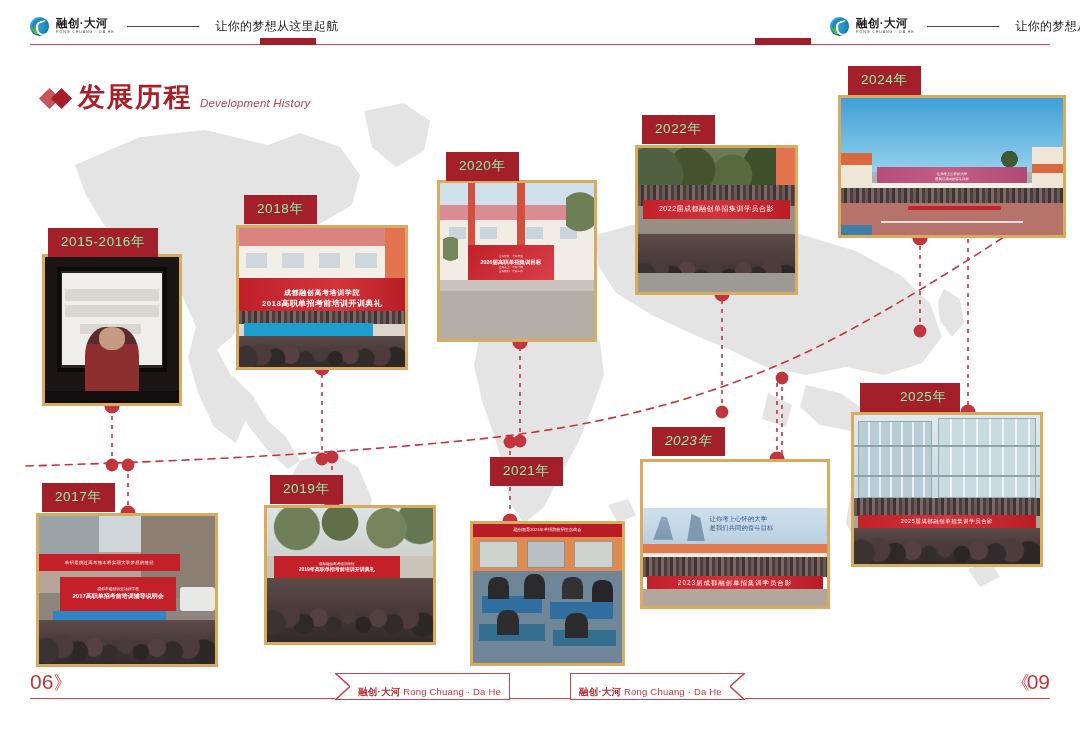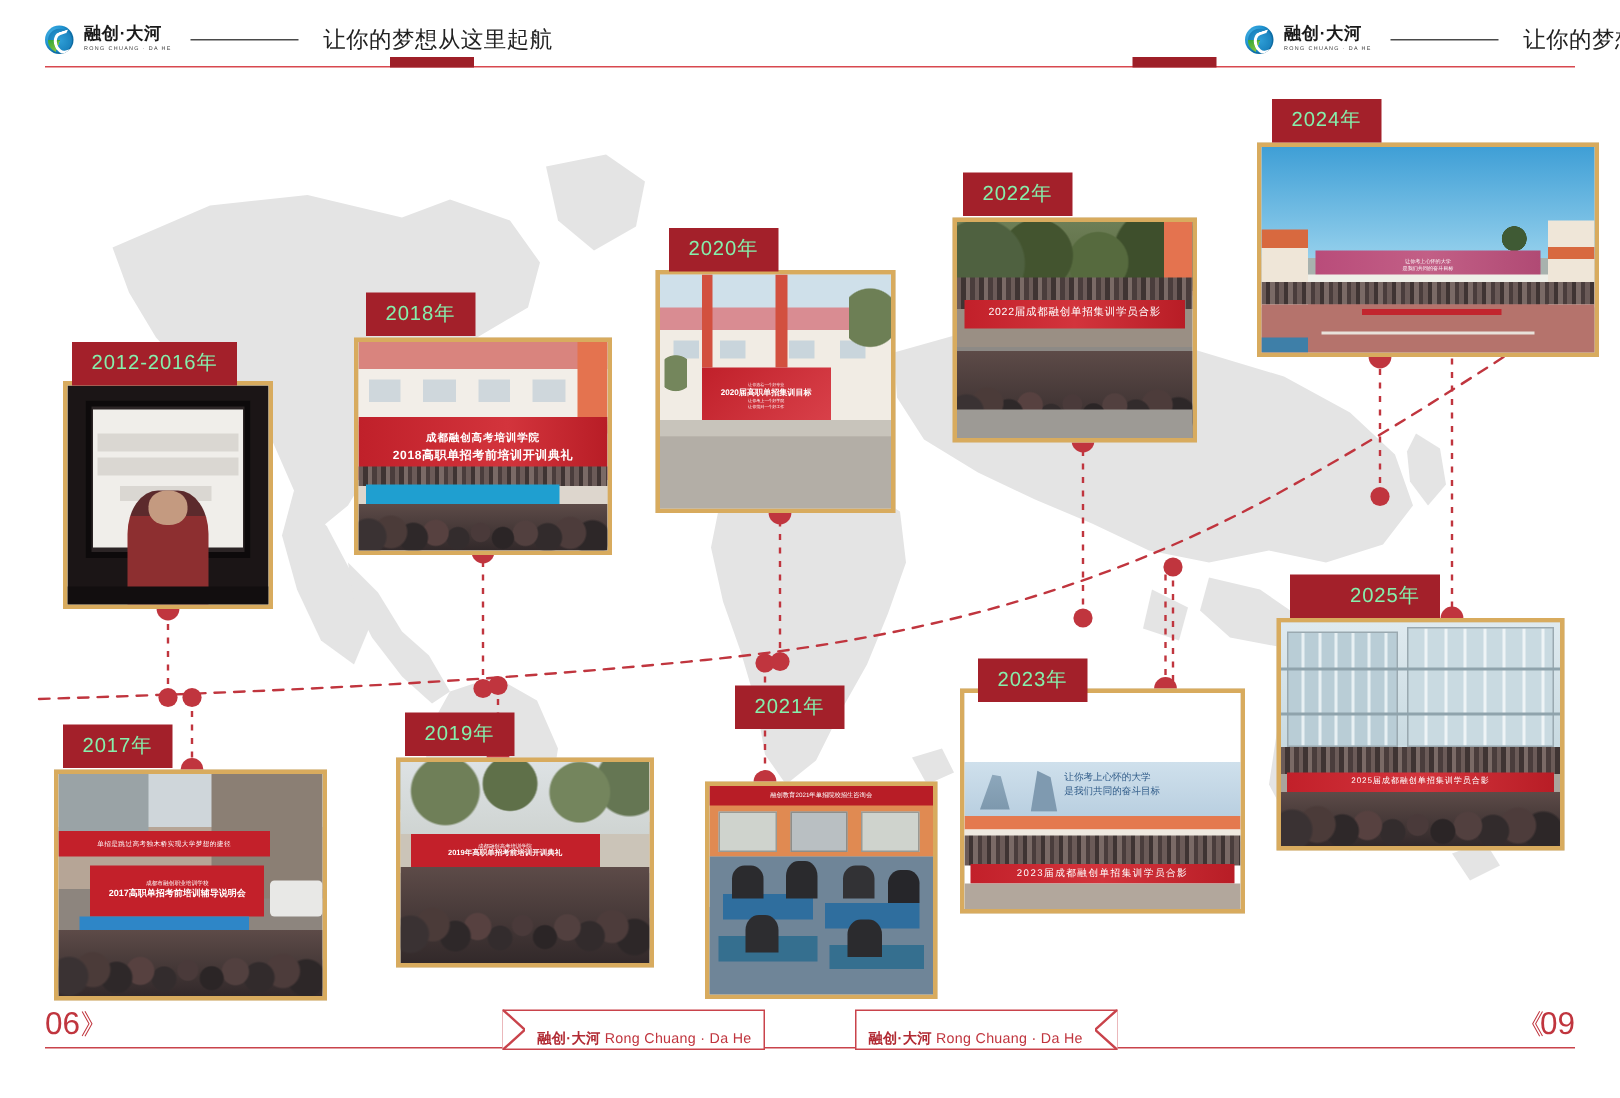--- a/index.html
+++ b/index.html
@@ -35,21 +35,21 @@
   .logo-mark::after{ content:""; position:absolute; left:5.5px; top:4px; width:8px; height:11px;
     border:2.2px solid #ffffff; border-right-color:transparent; border-radius:50% 0 0 50%;
     transform: rotate(-18deg); }
 
   .brand-txt { display:flex; flex-direction:column; line-height:1; }
   .brand-cn { font-size:11.5px; font-weight:bold; color:#1a1a1a; letter-spacing:.4px;
               font-family:"Liberation Sans","DejaVu Sans",sans-serif; white-space:nowrap;}
   .brand-en { font-size:3.6px; color:#3a3a3a; letter-spacing:.9px; margin-top:1.6px; white-space:nowrap; }
 
   .hdr-rule { width:72px; height:1.3px; background:#4a4a4a; margin:0 9px 0 6px; }
-  .hdr-slogan { font-size:15px; color:#222; white-space:nowrap; letter-spacing:.3px; }
+  .hdr-slogan { font-size:12px; color:#222; white-space:nowrap; letter-spacing:.3px; }
 
   .hdr-baseline { position:absolute; height:1.2px; background:#d8484f; }
   .hdr-left  .hdr-baseline { left:30px; right:0px; top:44px; }
   .hdr-right .hdr-baseline { left:0px; right:30px; top:44px; }
   .hdr-tab { position:absolute; top:38px; width:56px; height:7px; background:#9e1f28; }
   .hdr-left  .hdr-tab { left:260px; }
   .hdr-right .hdr-tab { left:215px; }
 
   
   #title { position:absolute; left:42px; top:84px; display:flex; align-items:flex-end; z-index:6; }
@@ -233,23 +233,31 @@
           <span class="brand-en">RONG CHUANG · DA HE</span>
         </span>
         <span class="hdr-rule"></span>
         <span class="hdr-slogan">让你的梦想从这里起航</span>
       </div>
       <div class="hdr-baseline"></div>
       <div class="hdr-tab"></div>
     </div>
   </div>
 
-
-  <div class="card">
-    <div class="yr" style="left:48px; top:228px;">2012-2016年</div>
+  <div id="title">
+    <span class="dia-wrap">
+      <span class="dia a"></span>
+        <span class="dia b"></span>
+    </span>
+    <span class="title-cn">发展历程</span>
+    <span class="title-en">Development History</span>
+  </div>
+
+  <div class="card">
+    <div class="yr" style="left:48px; top:228px;">2015-2016年</div>
     <div class="ph" style="left:42px; top:254px; width:140px; height:152px;">
       <div class="ph-in" style="background:#1b1516;">
         <div style="position:absolute;left:9%;top:7%;width:82%;height:72%;background:#2b2425;border:4px solid #0d0a0b;"></div>
         <div style="position:absolute;left:13%;top:11%;width:74%;height:63%;background:#f0eeea;"></div>
         <div style="position:absolute;left:15%;top:22%;width:70%;height:8%;background:#dad7d2;"></div>
         <div style="position:absolute;left:15%;top:33%;width:70%;height:8%;background:#dad7d2;"></div>
         <div style="position:absolute;left:26%;top:46%;width:46%;height:7%;background:#dad7d2;"></div>
         <div style="position:absolute;left:30%;top:48%;width:40%;height:52%;
                     background:linear-gradient(#5c2a2c 0 22%,#8d2f30 22% 100%);border-radius:38% 38% 0 0;"></div>
         <div style="position:absolute;left:40%;top:48%;width:20%;height:16%;background:#c49a80;border-radius:45%;"></div>
@@ -391,21 +399,21 @@
                     background:linear-gradient(90deg,#c2202a,#d3343c,#b81d26);">
           <span>2022届成都融创单招集训学员合影</span>
         </div>
         <div class="crowd" style="height:40%;"></div>
         <div style="position:absolute;left:0;bottom:0;width:100%;height:13%;background:#9d9a95;"></div>
       </div>
     </div>
   </div>
 
   <div class="card">
-    <div class="yr" style="left:652px; top:439px;">2023年</div>
+    <div class="yr" style="left:652px; top:427px;font-style:italic;">2023年</div>
     <div class="ph" style="left:640px; top:459px; width:190px; height:150px;">
       <div class="ph-in" style="background:#fff;">
         <div style="position:absolute;left:0;top:0;width:100%;height:32%;background:#ffffff;"></div>
         <div style="position:absolute;left:0;top:32%;width:100%;height:25%;
                     background:linear-gradient(#cfe0ec,#b9cfe0);"></div>
         <div style="position:absolute;left:2%;top:36%;width:18%;height:18%;
                     background:linear-gradient(#8fa9bd,#7d98ad);clip-path:polygon(20% 100%,45% 10%,62% 14%,80% 100%);"></div>
         <div style="position:absolute;left:20%;top:35%;width:16%;height:20%;
                     background:#7f9ab0;clip-path:polygon(25% 100%,40% 5%,70% 20%,85% 100%);"></div>
         <div style="position:absolute;left:34%;top:36%;width:58%;height:17%;color:#2f5b88;

